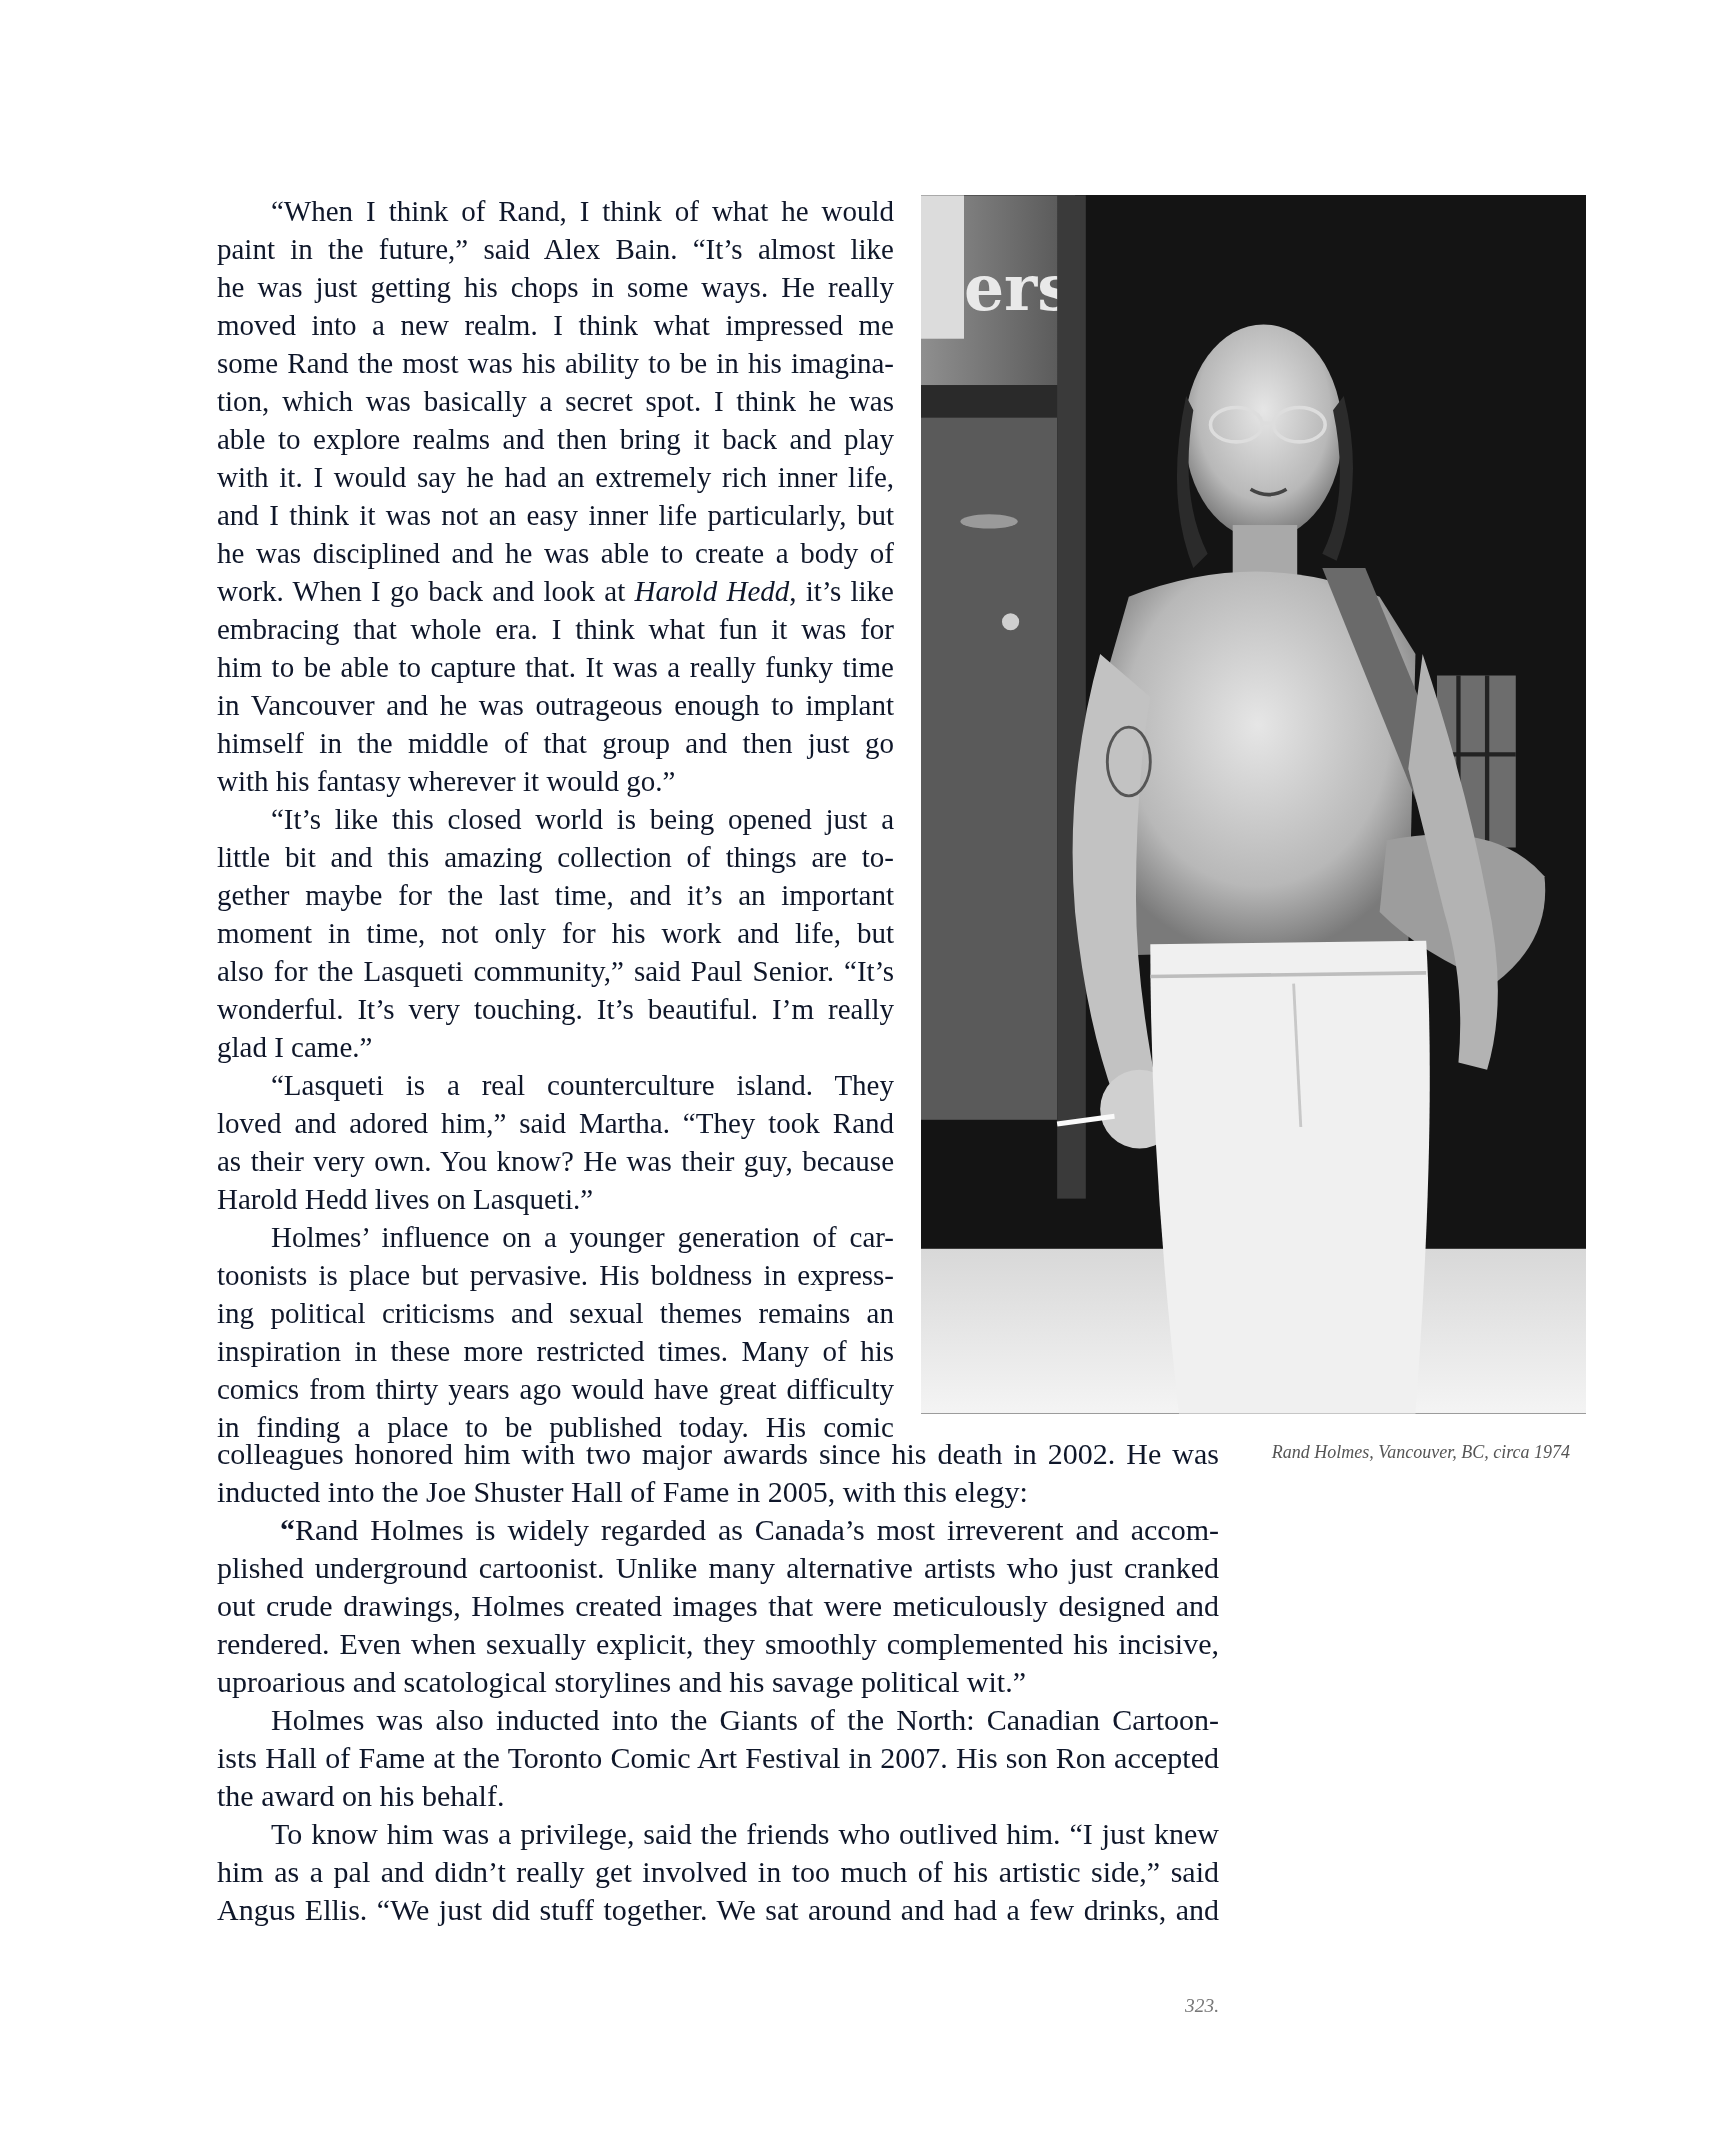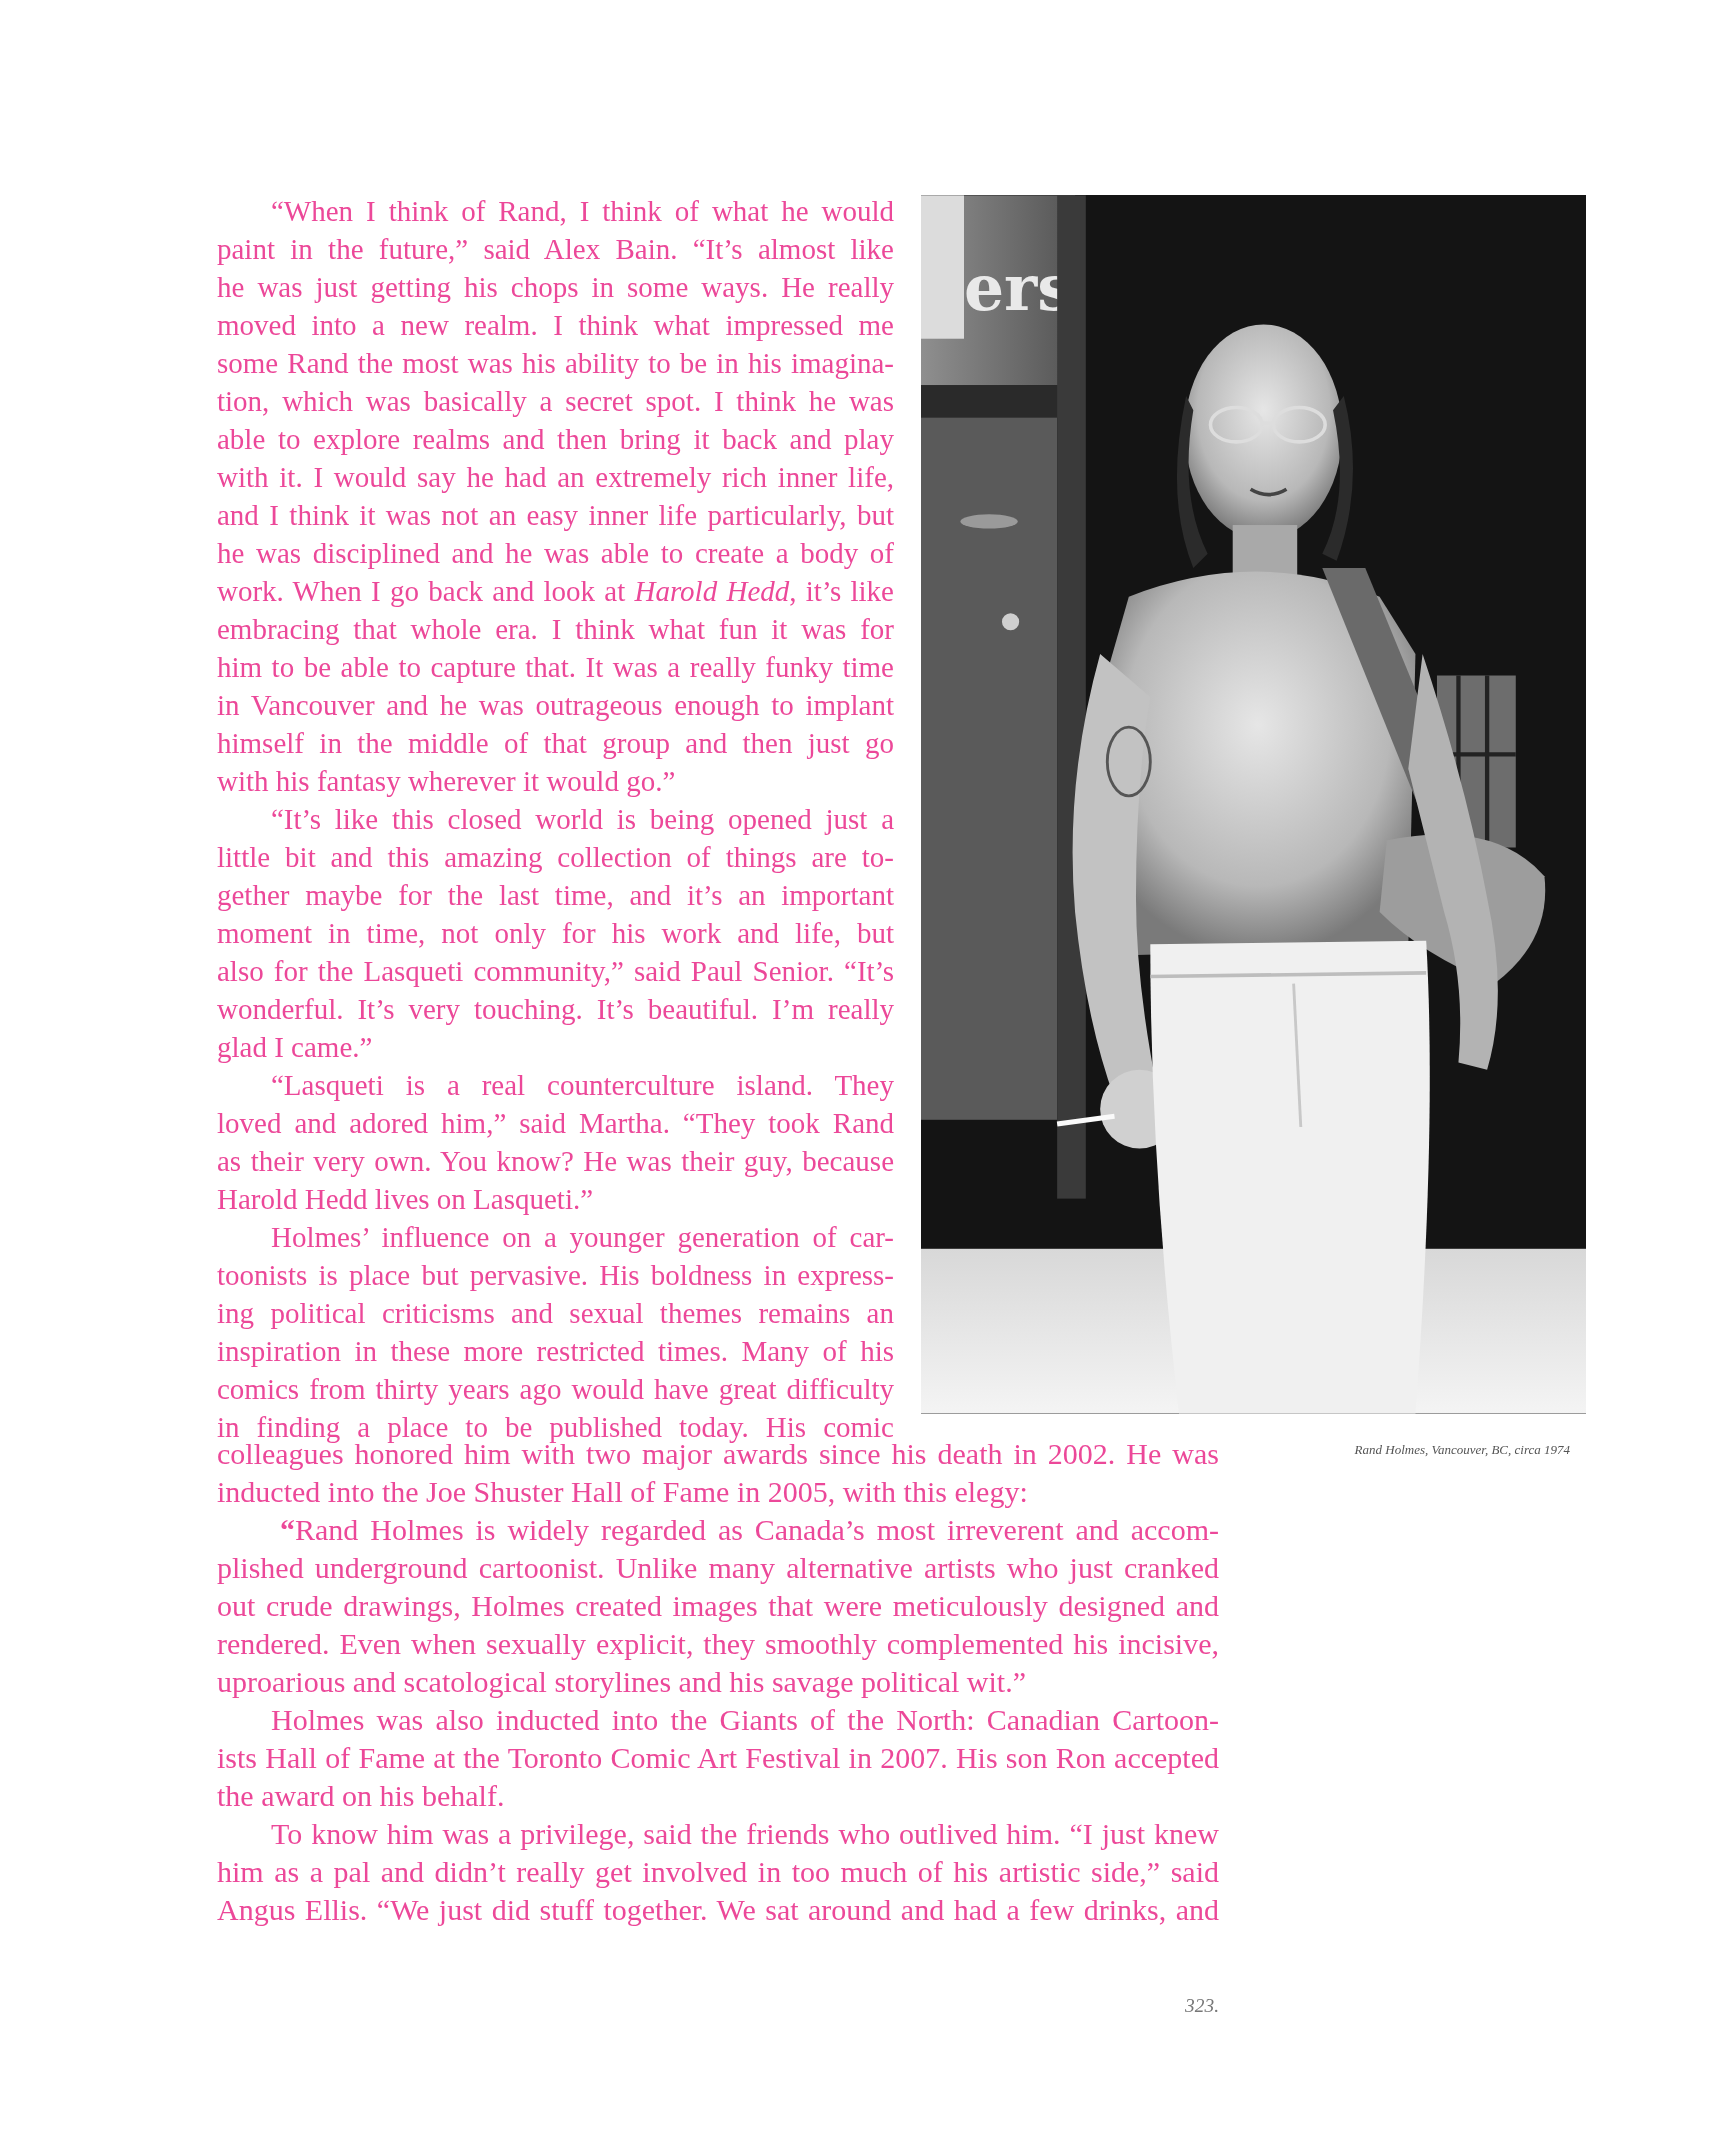--- a/index.html
+++ b/index.html
@@ -2,21 +2,21 @@
 <html style="font-size:11.5px"><head>
 <meta charset="utf-8">
 <style>
   html, body { margin: 0; padding: 0; background: #ffffff; }
   body { width: 1721px; height: 2151px; position: relative; overflow: hidden; }
   .page { position: absolute; inset: 0; background: #fff; }
   .text-block {
     position: absolute;
     font-family: "Liberation Serif", "DejaVu Serif", serif;
     font-size: 29px;
-    color: #ec4899;
+    color: #0f172a;
     line-height: 38px;
   }
   .line {
     display: block;
     height: 38px;
     white-space: nowrap;
     text-align: justify;
     text-align-last: justify;
     overflow: visible;
   }
@@ -31,21 +31,21 @@
 
   .photo {
     position: absolute; left: 921px; top: 195px; width: 665px; height: 1219px;
     background: #161616; overflow: hidden;
   }
   .photo svg { display: block; }
   .caption {
     position: absolute; left: 1233px; top: 1442px; width: 337px;
     text-align: right;
     font-family: "Liberation Serif", "DejaVu Serif", serif;
-    font-style: italic; font-size: 13px; color: #555;
+    font-style: italic; font-size: 18px; color: #555;
     white-space: nowrap;
   }
   .page-number {
     position: absolute; left: 1147px; top: 1962px; width: 72px;
     text-align: right;
     font-family: "Liberation Serif", "DejaVu Serif", serif;
     font-style: italic; font-size: 19.4px; color: #777; margin-top: 33px;
   }
 </style>
 </head>

